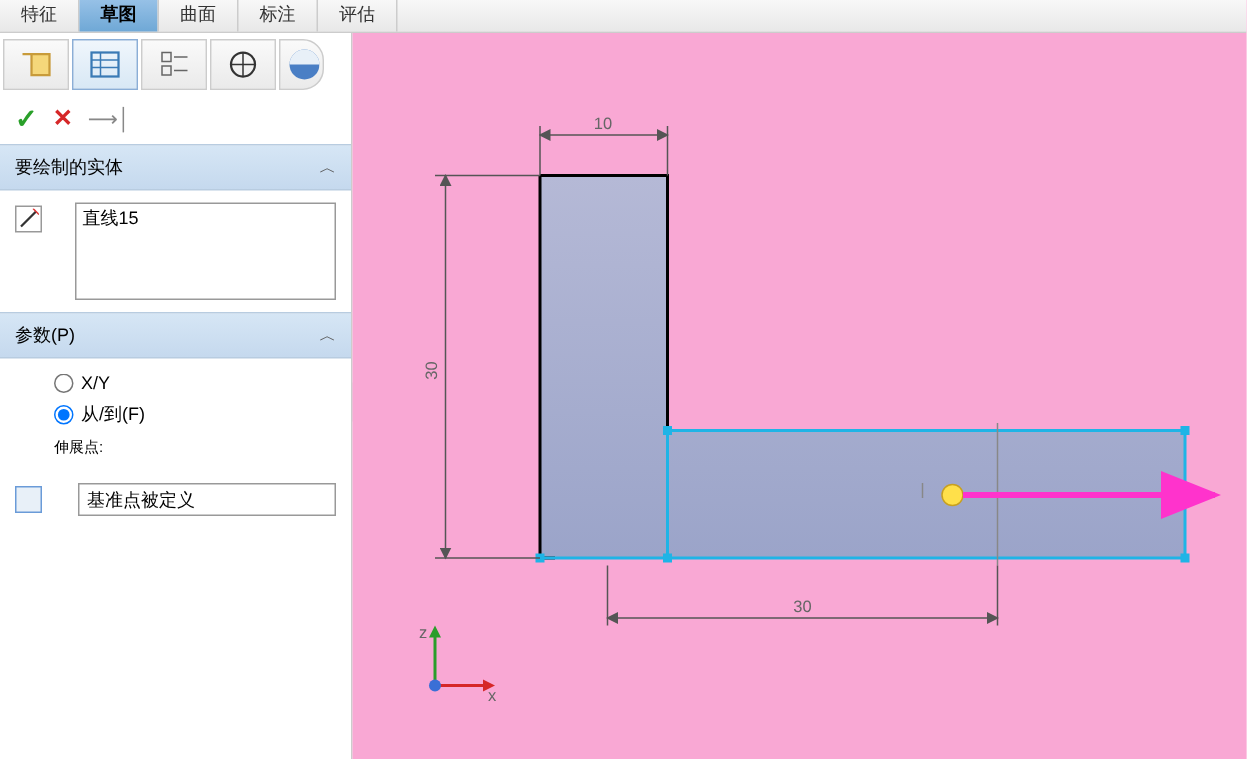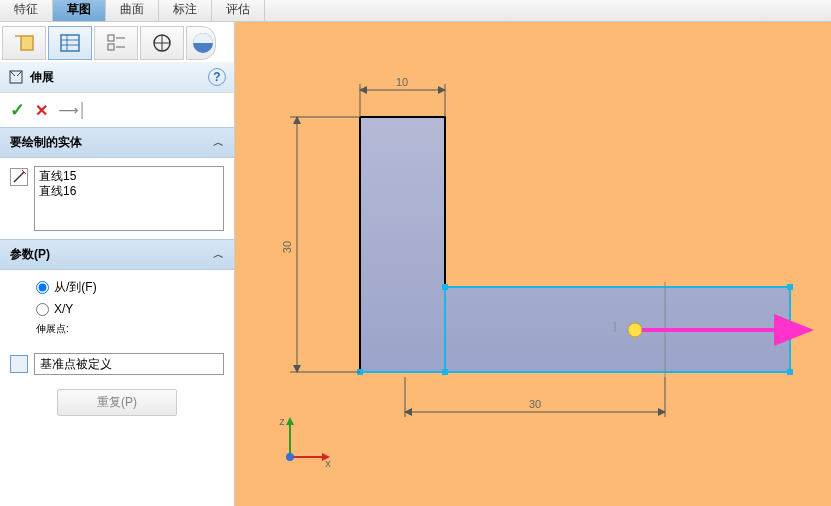--- a/index.html
+++ b/index.html
@@ -20,38 +20,38 @@
 
 .feature-header { display: flex; align-items: center; padding: 6px 8px; border-bottom: 1px solid #ddd; background: linear-gradient(#eef5fb,#d9e8f5); }
 .feature-title { font-weight: bold; margin-left: 6px; flex: 1; }
 .help-circle { width: 18px; height: 18px; border-radius: 50%; border: 1px solid #6a9bd8; color: #2a6db5; display: flex; align-items: center; justify-content: center; font-size: 12px; font-weight: bold; cursor: pointer; }
 
 .action-row { display: flex; align-items: center; padding: 6px 10px; gap: 10px; }
 .check-green { color: #2aa02a; font-size: 18px; font-weight: bold; cursor: pointer; }
 .x-red { color: #d62728; font-size: 16px; font-weight: bold; cursor: pointer; }
 .pin-icon { color: #888; font-size: 14px; cursor: pointer; }
 
-.section-hdr { padding: 6px 10px; background: linear-gradient(#d6e6f5,#c5d9ee); border-top: 1px solid #b8cce0; border-bottom: 1px solid #b8cce0; font-weight: bold; display: flex; justify-content: space-between; align-items: center; }
+.section-hdr { padding: 6px 10px; background: linear-gradient(#d6e6f5,#c5d9ee); border-top: 1px solid #b8cce0; border-bottom: 1px solid #b8cce0; font-weight: normal; display: flex; justify-content: space-between; align-items: center; }
 .collapse-arrow { cursor: pointer; font-size: 11px; color: #555; }
 
-.entity-box { margin: 8px 10px; display: flex; gap: 6px; align-items: flex-start; }
+.entity-box { margin: 8px 10px; display: flex; gap: 22px; align-items: flex-start; }
 .entity-icon { width: 18px; height: 18px; border: 1px solid #999; display: flex; align-items: center; justify-content: center; margin-top: 2px; cursor: pointer; }
 .entity-list { border: 1px solid #999; background: white; flex: 1; height: 65px; padding: 2px 4px; }
 .entity-item { font-size: 12px; color: #000; line-height: 15px; }
 
 .params { padding: 6px 12px 10px; }
 .radio-row { display: flex; align-items: center; padding: 3px 0 3px 24px; gap: 5px; }
 .param-label { padding: 3px 0 3px 24px; font-size: 10px; }
-.extend-input { margin: 4px 10px; display: flex; gap: 6px; align-items: center; }
+.extend-input { margin: 4px 10px; display: flex; gap: 24px; align-items: center; }
 .ext-icon { width: 18px; height: 18px; border: 1px solid #6a9bd8; background: #e8f0f8; cursor: pointer; }
 .ext-field { flex: 1; border: 1px solid #999; padding: 3px 5px; font-size: 12px; height: 22px; }
 
 .repeat-btn { margin: 14px auto; display: block; width: 120px; padding: 4px; border: 1px solid #ccc; background: linear-gradient(#fafafa,#eaeaea); color: #888; border-radius: 2px; font-size: 12px; }
 
-.canvas { position: absolute; left: 235px; top: 22px; right: 0; bottom: 0; background: #fdba74; }
+.canvas { position: absolute; left: 235px; top: 22px; right: 0; bottom: 0; background: #f9a8d4; }
 .splitter-dot { position: absolute; left: 235px; top: 255px; width: 12px; height: 26px; background: #e8e8e8; border: 1px solid #ccc; border-radius: 0 4px 4px 0; display: flex; align-items: center; justify-content: center; color: #888; font-size: 9px; cursor: pointer; }
 
 svg text { font-size: 11px; fill: #666; text-anchor: middle; }
 
 .triad { position: absolute; left: 276px; top: 413px; width: 60px; height: 60px; pointer-events: none;}
 </style>
 </head>
 <body>
 
 <div class="top-tabs">
@@ -140,73 +140,63 @@
         </svg>
       </div>
     <div class="icon-tab" style="width:30px;border-radius:0 14px 14px 0;overflow:hidden">
         <svg width="24" height="22">
           <circle cx="14" cy="11" r="10" fill="#4a7fc5"></circle>
           <path d="M4 11 A10 10 0 0 1 24 11" fill="#e8f0f8"></path>
         </svg>
       </div>
   </div>
 
-  <div class="feature-header">
-    <svg width="16" height="16">
-        <rect x="2" y="2" width="12" height="12" fill="none" stroke="#333"></rect>
-        <path d="M2 2 L7 7 M14 2 L9 7" stroke="#333"></path>
-      </svg>
-    <span class="feature-title">伸展</span>
-    <span class="help-circle">?</span>
-  </div>
 
   <div class="action-row">
     <span class="check-green">✓</span>
     <span class="x-red">✕</span>
     <span class="pin-icon">⟶│</span>
   </div>
 
   <div class="section-hdr">
     <span>要绘制的实体</span>
     <span class="collapse-arrow">︿</span>
   </div>
   <div class="entity-box">
     <div class="entity-icon">
         <svg width="14" height="14">
           <path d="M2 12 L12 2" stroke="#333" stroke-width="1.5"></path>
           <path d="M10 0 L14 4" stroke="#d33"></path>
         </svg>
       </div>
     <div class="entity-list">
       <div class="entity-item">直线15</div>
-      <div class="entity-item">直线16</div>
     </div>
   </div>
 
   <div class="section-hdr">
     <span>参数(P)</span>
     <span class="collapse-arrow">︿</span>
   </div>
   <div class="params">
     <div class="radio-row">
+      <input type="radio" style="">
+      <span>X/Y</span>
+    </div>
+    <div class="radio-row">
       <input type="radio" checked="" style="">
       <span>从/到(F)</span>
-    </div>
-    <div class="radio-row">
-      <input type="radio" style="">
-      <span>X/Y</span>
     </div>
     <div class="param-label">伸展点:</div>
   </div>
   <div class="extend-input">
     <div class="ext-icon"></div>
     <input class="ext-field" value="基准点被定义" style="">
   </div>
 
-  <button class="repeat-btn" disabled="">重复(P)</button>
 </div>
 
 <div class="splitter-dot">◂</div>
 
 <div class="canvas">
 <svg width="596" height="484">
   <defs>
     <linearGradient id="g1" x1="0" y1="0" x2="0" y2="1">
       <stop offset="0" stop-color="#b5b9d6"></stop>
           <stop offset="1" stop-color="#9ba4c9"></stop>

